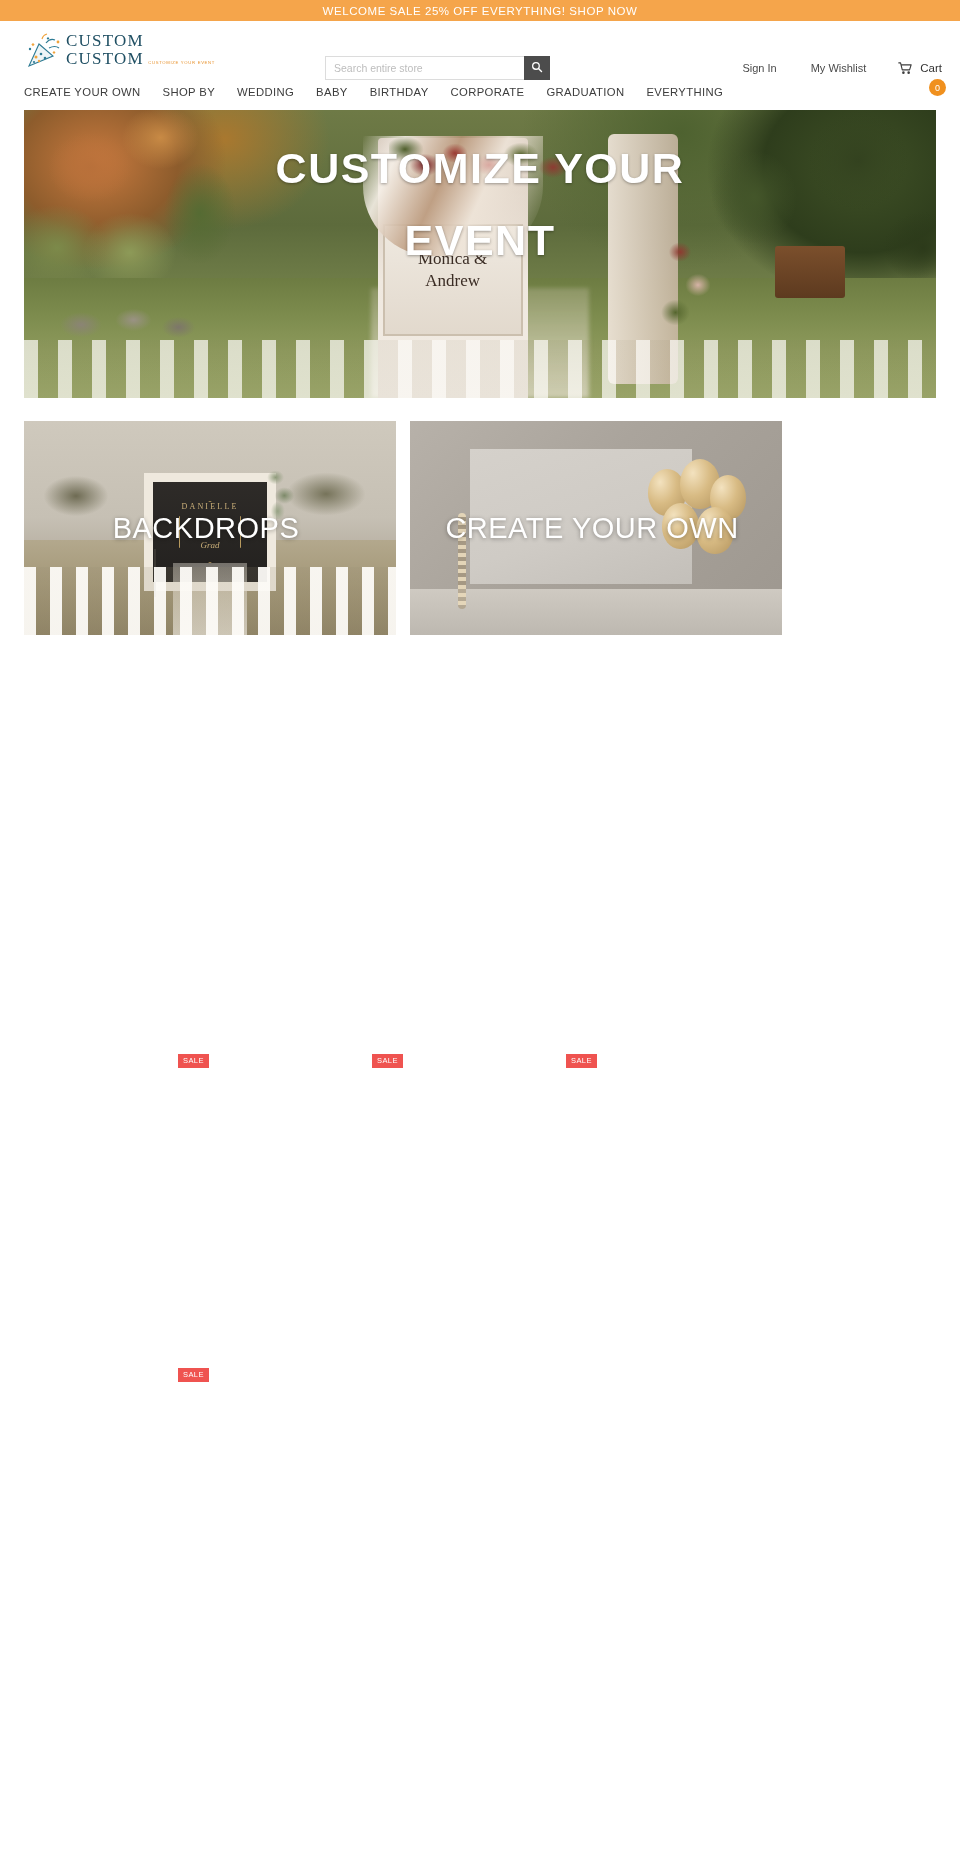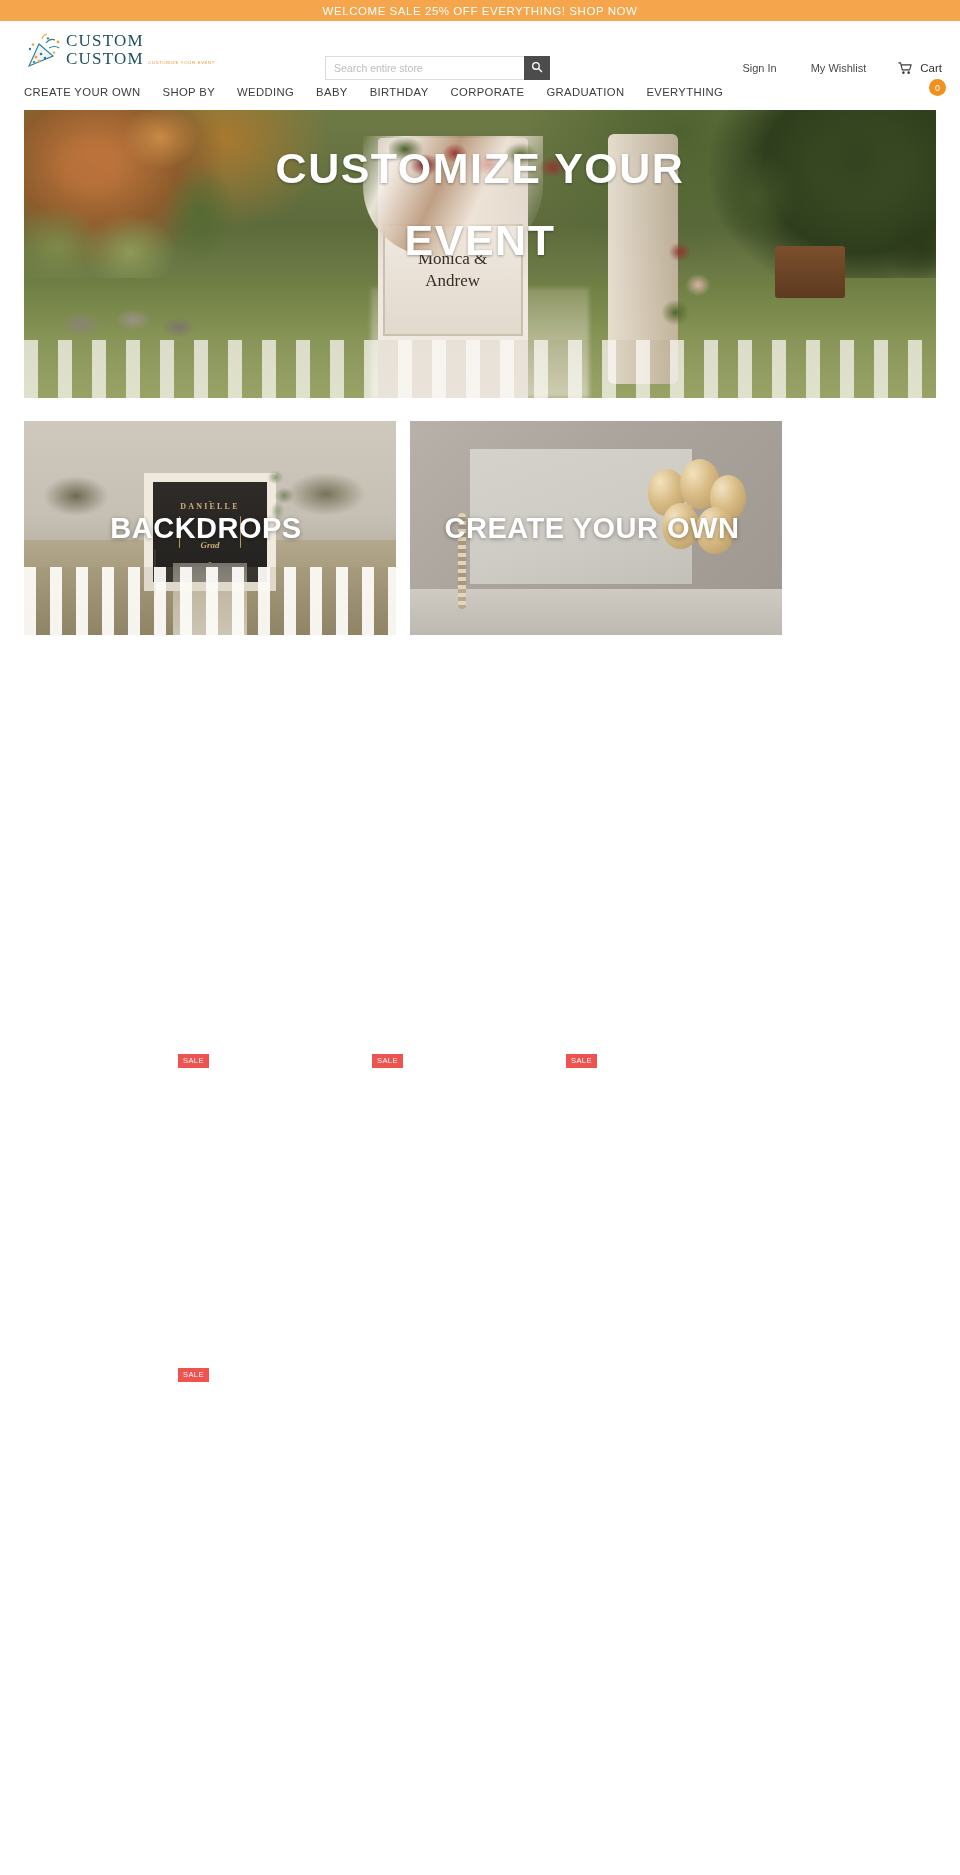--- a/index.html
+++ b/index.html
@@ -280,21 +280,20 @@
   .cards {
     display: flex;
     gap: 14px;
     margin: 23px 24px 0 24px;
   }
   .card {
     position: relative;
     height: 214px;
     overflow: hidden;
     cursor: pointer;
-    font-weight: bold;
   }
   .card.left  { width: 372px; }
   .card.right { width: 372px; }
   .card-label {
     position: absolute;
     left: 0; right: 8px;
     top: 50%;
     transform: translateY(-50%);
     text-align: center;
     color: #ffffff;

